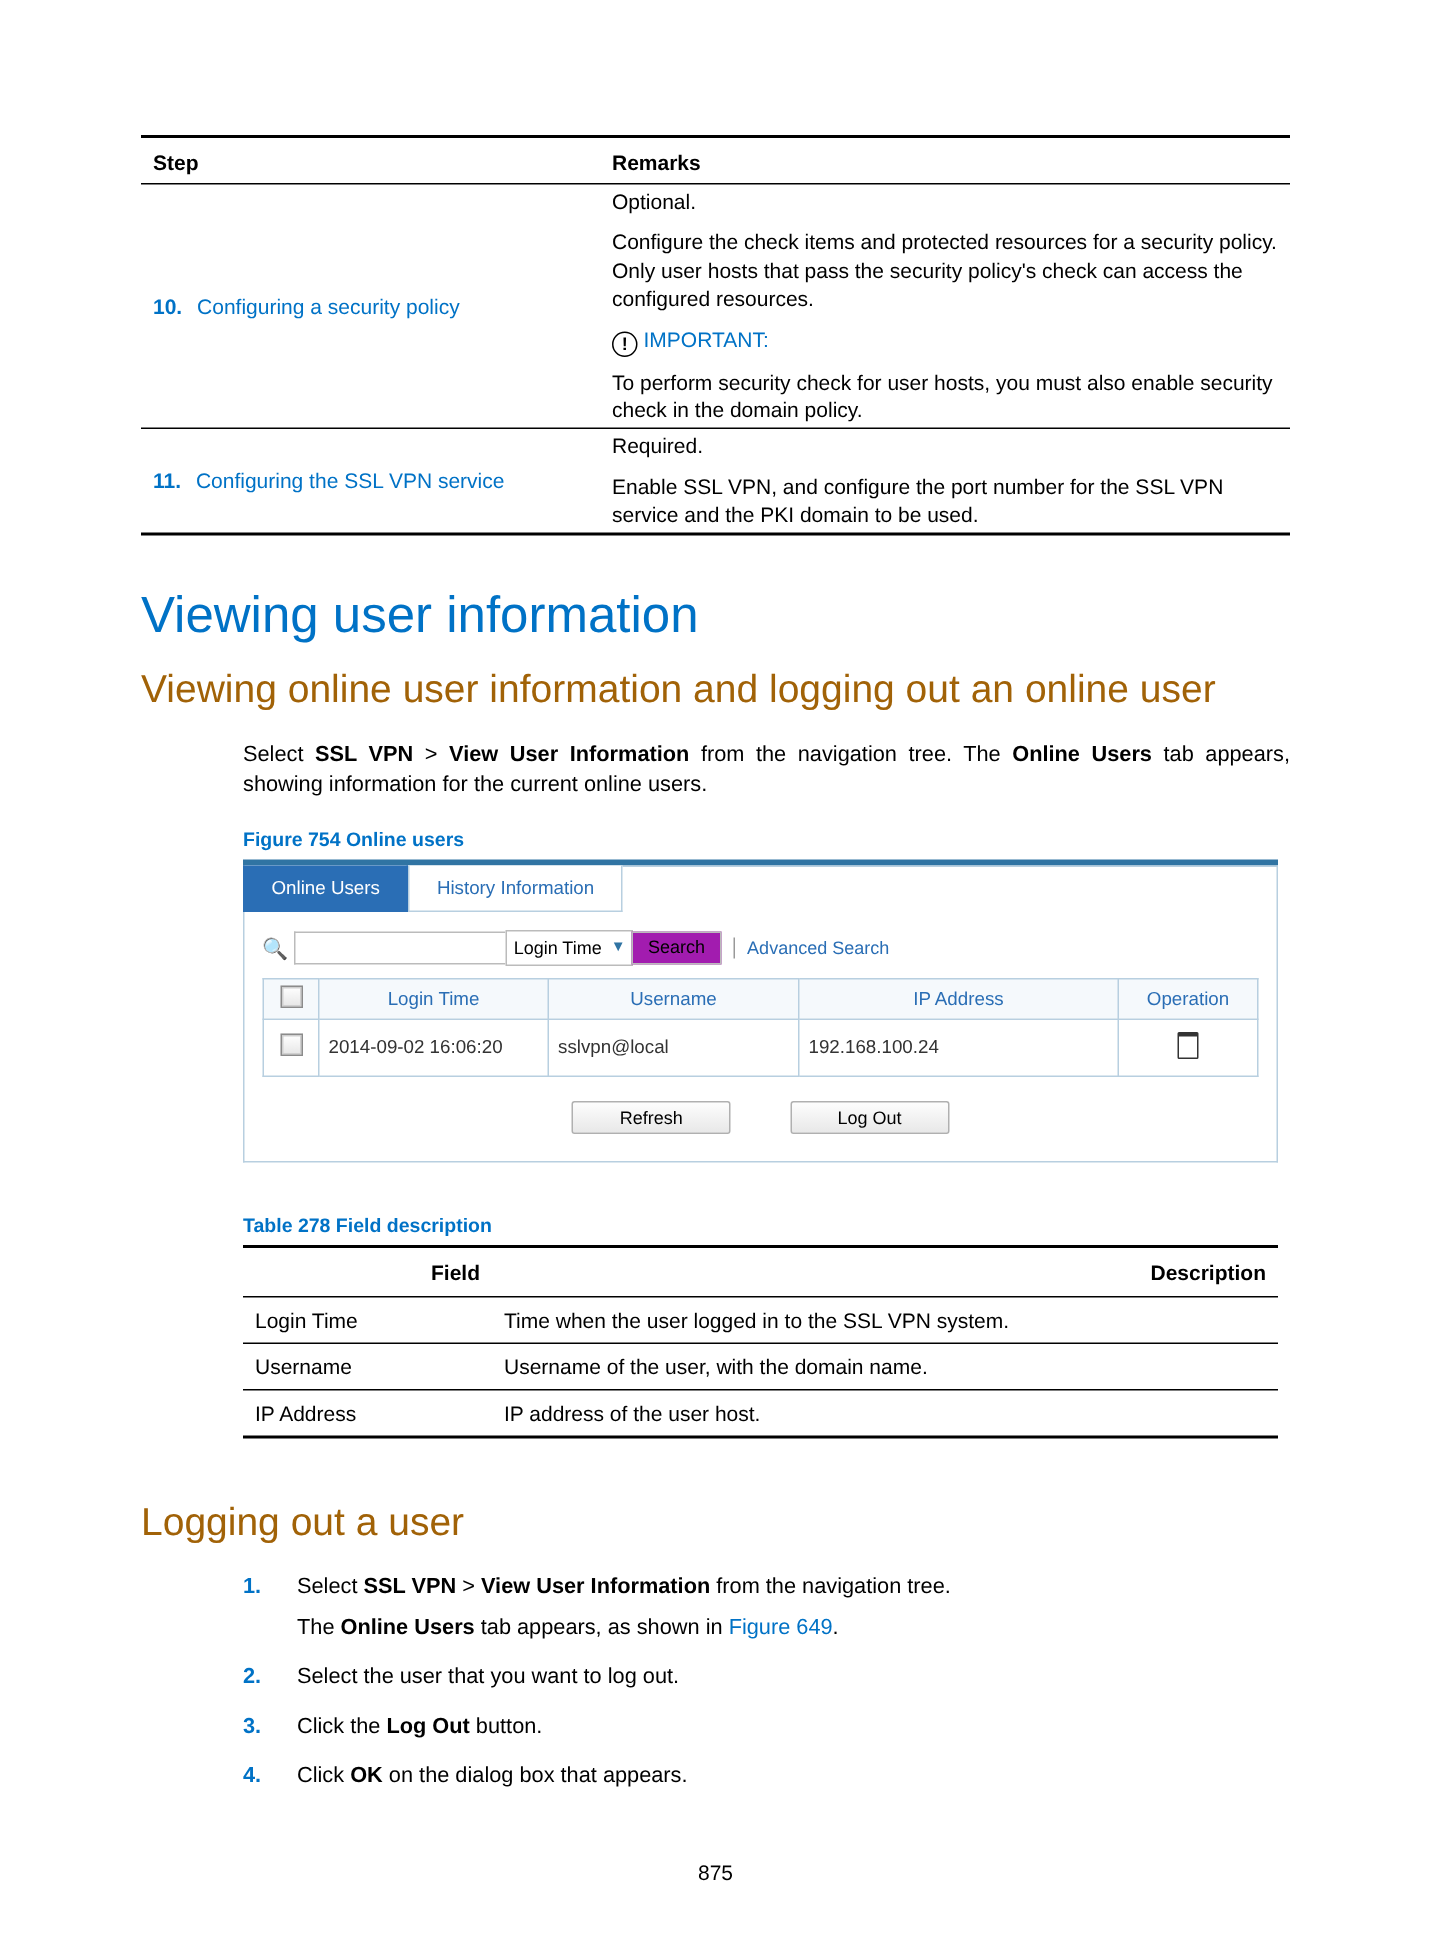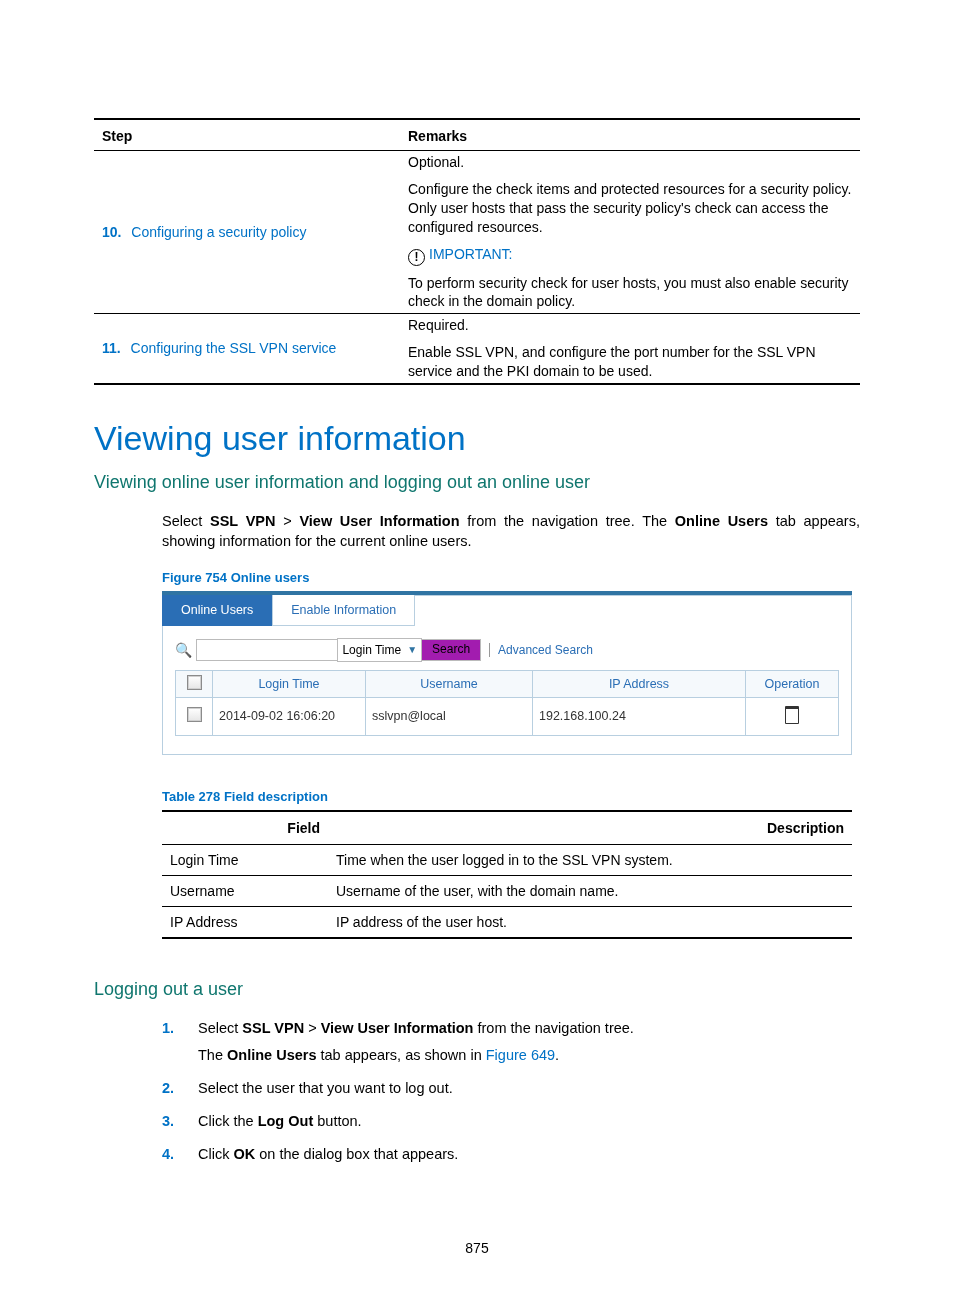--- a/index.html
+++ b/index.html
@@ -21,21 +21,20 @@
   a.link {
     color: #0072c6;
     text-decoration: none;
   }
 
   
   .steps-table {
     width: 100%;
     border-collapse: collapse;
     font-size: 14px;
-    margin-top: 28px;
   }
   .steps-table thead th {
     text-align: left;
     font-weight: 700;
     padding: 8px 8px 6px 8px;
     border-top: 2px solid #000;
     border-bottom: 1px solid #000;
   }
   .steps-table td {
     vertical-align: middle;
@@ -79,22 +78,22 @@
 
   
   h1.section-title {
     font-weight: 300;
     color: #0072c6;
     font-size: 34px;
     margin: 34px 0 14px 0;
   }
   h2.subsection-title {
     font-weight: 300;
-    color: #0f766e;
-    font-size: 18px;
+    color: #a16207;
+    font-size: 26px;
     margin: 10px 0 18px 0;
   }
 
   .body-text {
     margin: 0 0 10px 68px;
     font-size: 14.5px;
     line-height: 1.4;
     text-align: justify;
   }
   .body-text .bold { font-weight: 700; }
@@ -340,21 +339,21 @@
 
   <p class="body-text">
     <span>Select </span><span class="bold">SSL VPN</span><span> &gt; </span><span class="bold">View User Information</span><span> from the navigation tree. The </span><span class="bold">Online Users</span><span> tab appears, showing information for the current online users.</span>
   </p>
 
   <div class="caption">Figure 754 Online users</div>
 
   <div class="ui-mock">
     <div class="ui-tabs">
       <div class="ui-tab active">Online Users</div>
-      <div class="ui-tab">Enable Information</div>
+      <div class="ui-tab">History Information</div>
     </div>
     <div class="ui-body">
       <div class="search-row">
         <span class="mag-icon">🔍</span>
         <span class="search-input"></span>
         <span class="login-select">
           <span>Login Time</span>
           <span class="tri">▼</span>
         </span>
         <span class="search-btn">Search</span>
@@ -373,20 +372,24 @@
         <tbody>
           <tr>
             <td style="text-align:center"><span class="chk"></span></td>
             <td><span class="row-text">2014-09-02 16:06:20</span></td>
             <td><span class="row-text">sslvpn@local</span></td>
             <td><span class="row-text">192.168.100.24</span></td>
             <td style="text-align:center"><span class="trash-icon"></span></td>
           </tr>
         </tbody>
       </table>
+      <div class="btn-row">
+        <span class="gbtn">Refresh</span>
+        <span class="gbtn">Log Out</span>
+      </div>
     </div>
   </div>
 
   <div class="caption" style="margin-top:34px">Table 278 Field description</div>
   <table class="field-table">
     <thead>
       <tr>
         <th style="width:150px">Field</th>
         <th>Description</th>
       </tr>

